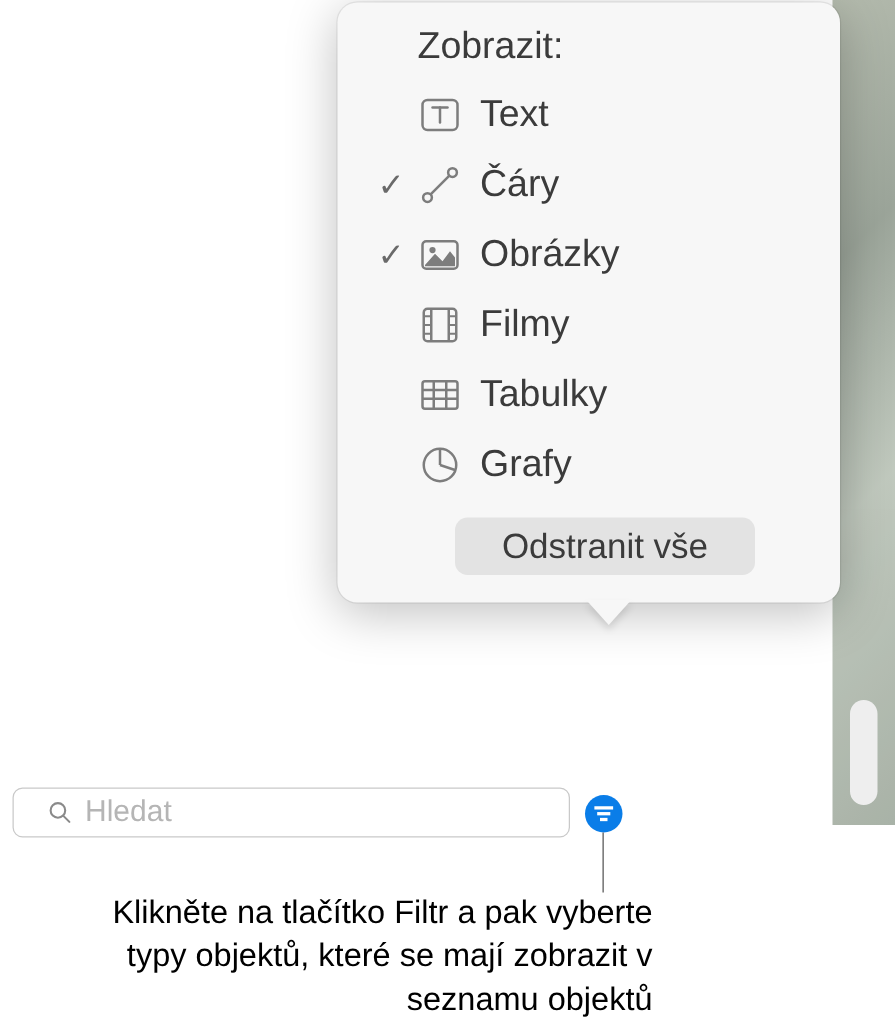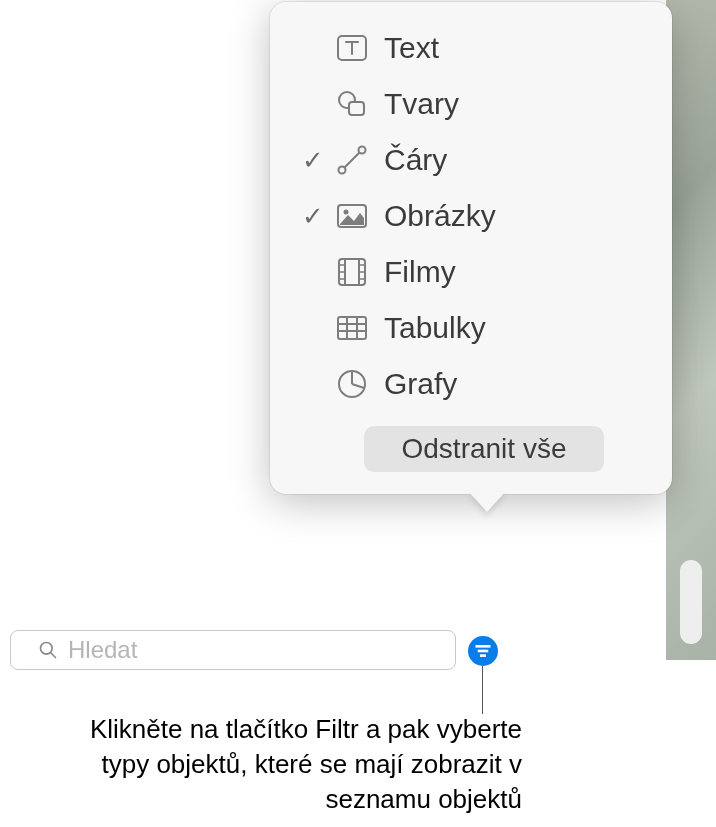--- a/index.html
+++ b/index.html
@@ -191,44 +191,35 @@
     <rect x="5" y="10.2" width="14" height="3.5" fill="#fff"></rect>
     <rect x="8" y="16.4" width="8" height="3.5" fill="#fff"></rect>
   </svg>
 </div>
 
 <div class="callout-line"></div>
 
 <div class="caption">Klikněte na tlačítko Filtr a pak vyberte typy objektů, které se mají zobrazit v seznamu objektů</div>
 
 <div class="popover">
+  <div class="popover-header">Zobrazit:</div>
   <ul class="menu-list">
 
     <li class="menu-item">
       <span class="check-col"></span>
       <span class="icon-col">
         <svg class="item-icon" viewBox="0 0 36 36">
           <rect x="4" y="6" width="28" height="24" rx="4" fill="none" stroke="#7d7d7d" stroke-width="2"></rect>
           <line x1="12" y1="12" x2="24" y2="12" stroke="#7d7d7d" stroke-width="2" stroke-linecap="round"></line>
           <line x1="18" y1="12" x2="18" y2="24" stroke="#7d7d7d" stroke-width="2" stroke-linecap="round"></line>
         </svg>
       </span>
       <span class="label-col">Text</span>
     </li>
 
-    <li class="menu-item">
-      <span class="check-col"></span>
-      <span class="icon-col">
-        <svg class="item-icon" viewBox="0 0 36 36">
-          <circle cx="13" cy="14" r="8" fill="none" stroke="#7d7d7d" stroke-width="2"></circle>
-          <rect x="15" y="16" width="15" height="13" rx="3" fill="#f7f7f7" stroke="#7d7d7d" stroke-width="2"></rect>
-        </svg>
-      </span>
-      <span class="label-col">Tvary</span>
-    </li>
 
     <li class="menu-item">
       <span class="check-col">
           <span class="check-mark">✓</span>
         </span>
       <span class="icon-col">
         <svg class="item-icon" viewBox="0 0 36 36">
           <circle cx="8" cy="28" r="3.5" fill="none" stroke="#7d7d7d" stroke-width="2"></circle>
           <circle cx="28" cy="8" r="3.5" fill="none" stroke="#7d7d7d" stroke-width="2"></circle>
           <line x1="10.5" y1="25.5" x2="25.5" y2="10.5" stroke="#7d7d7d" stroke-width="2"></line>

